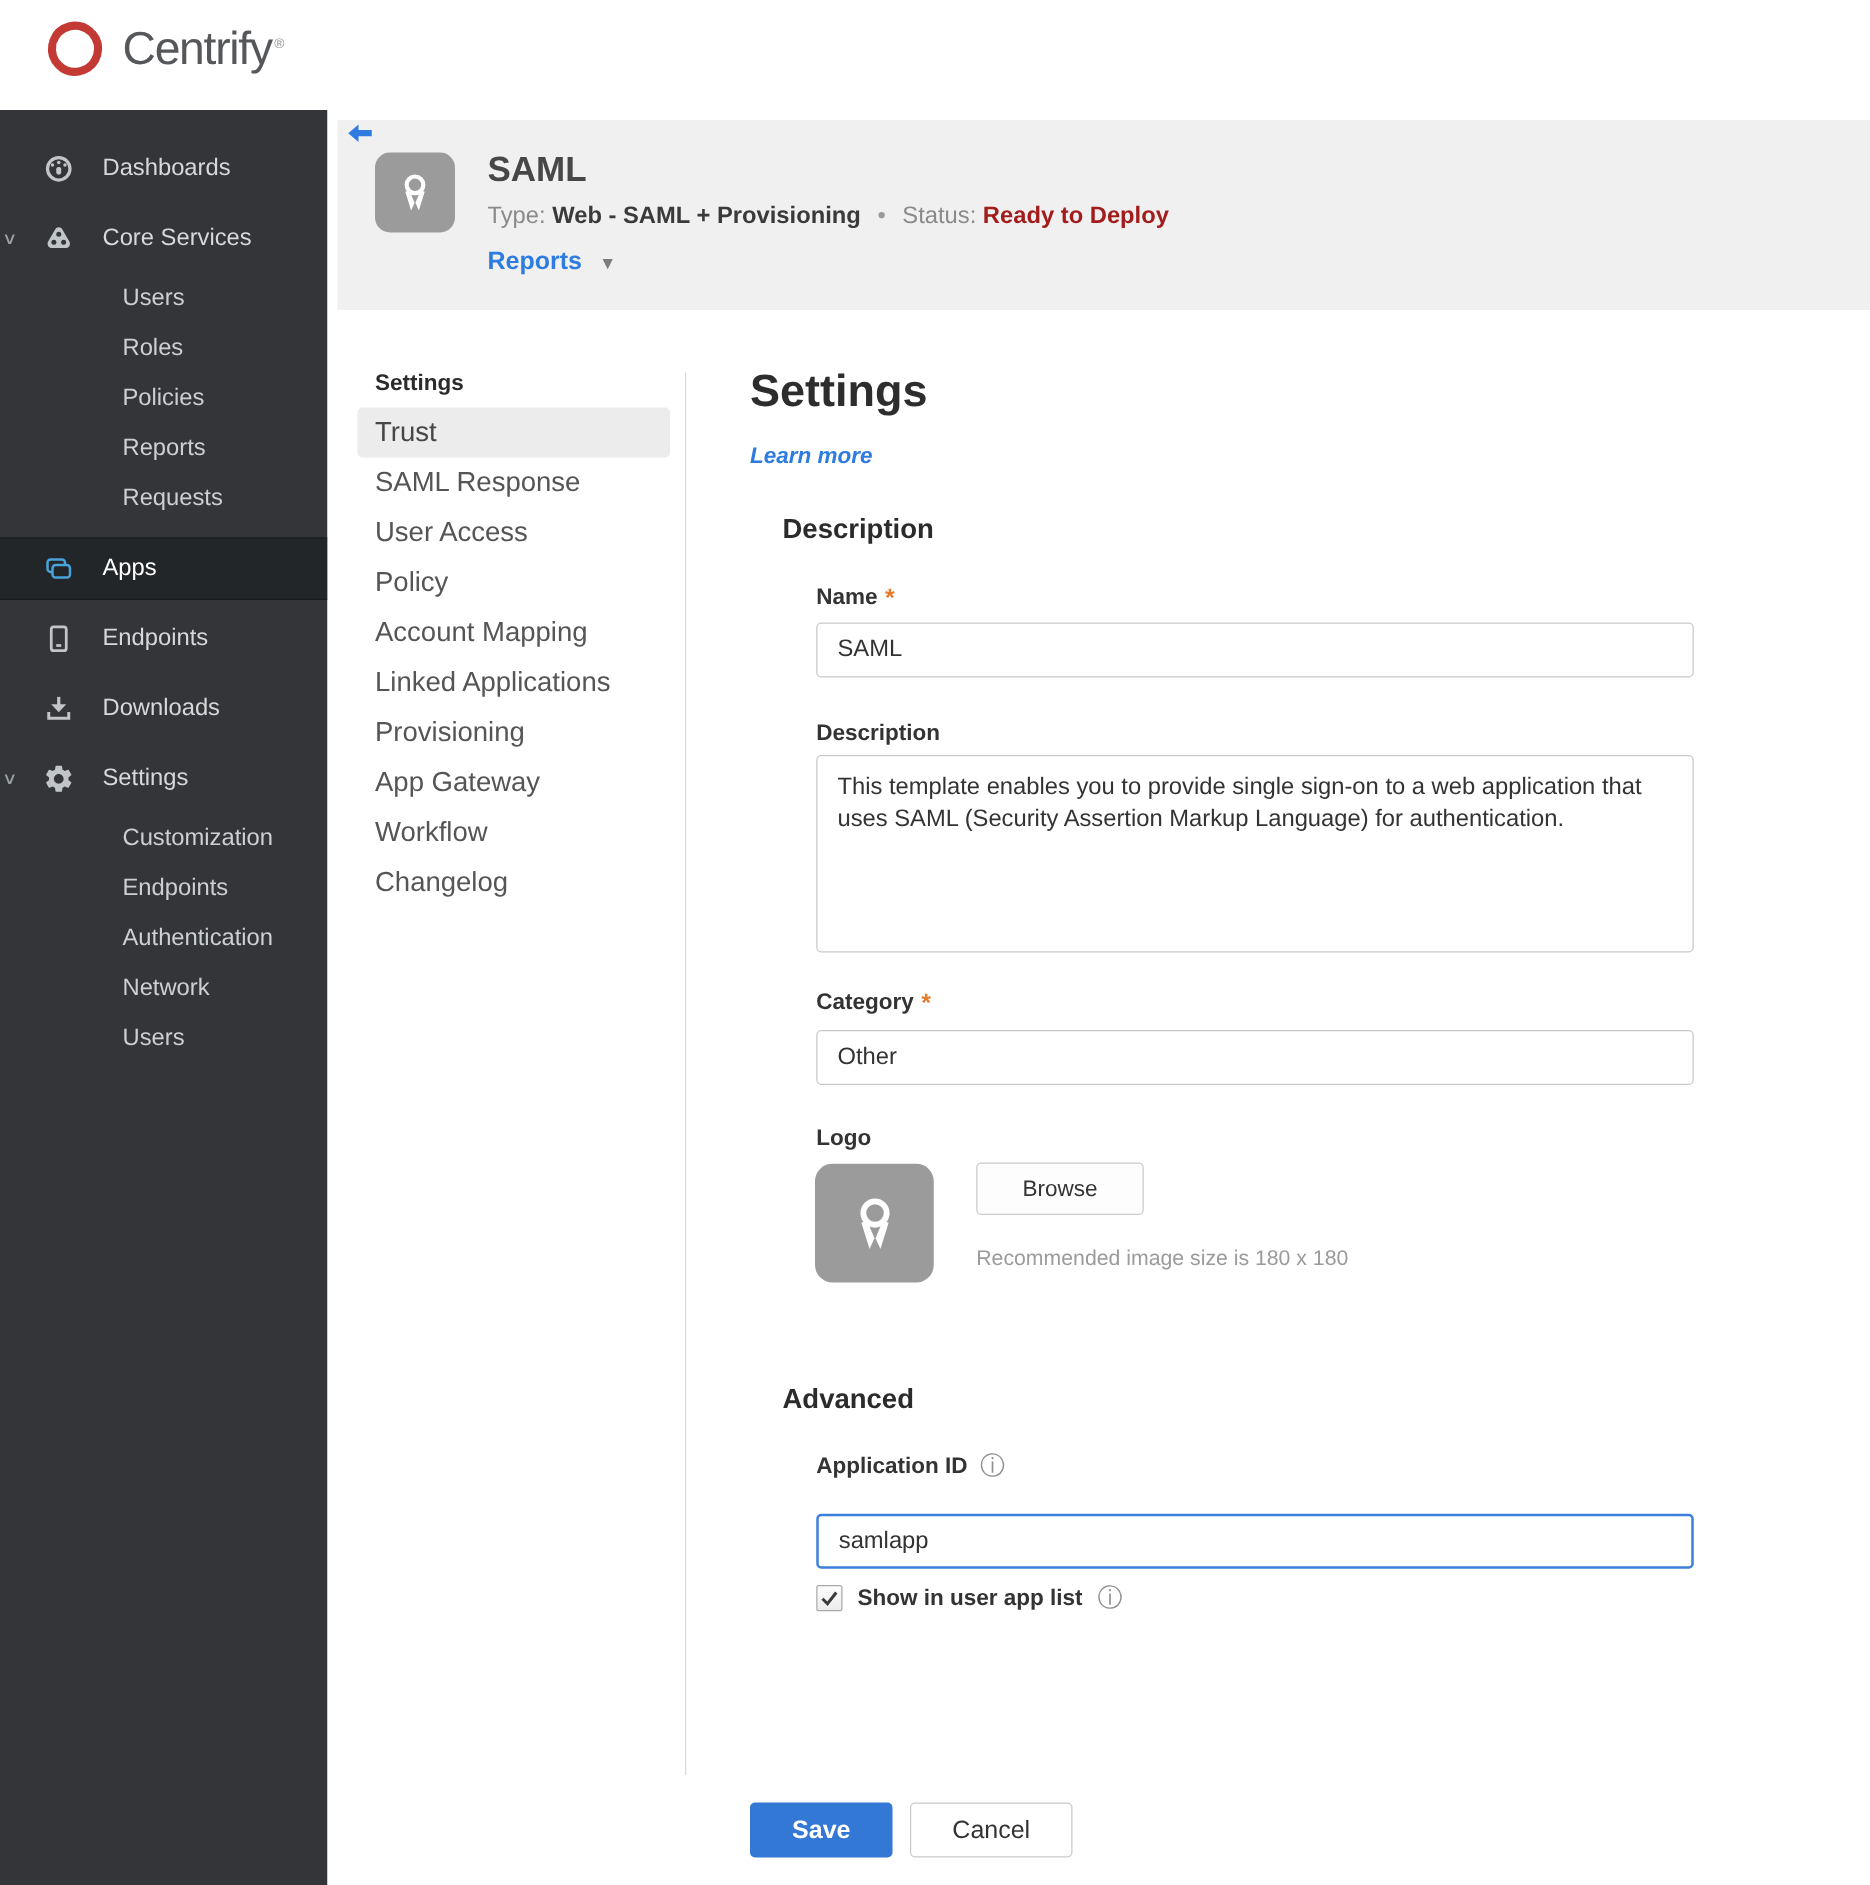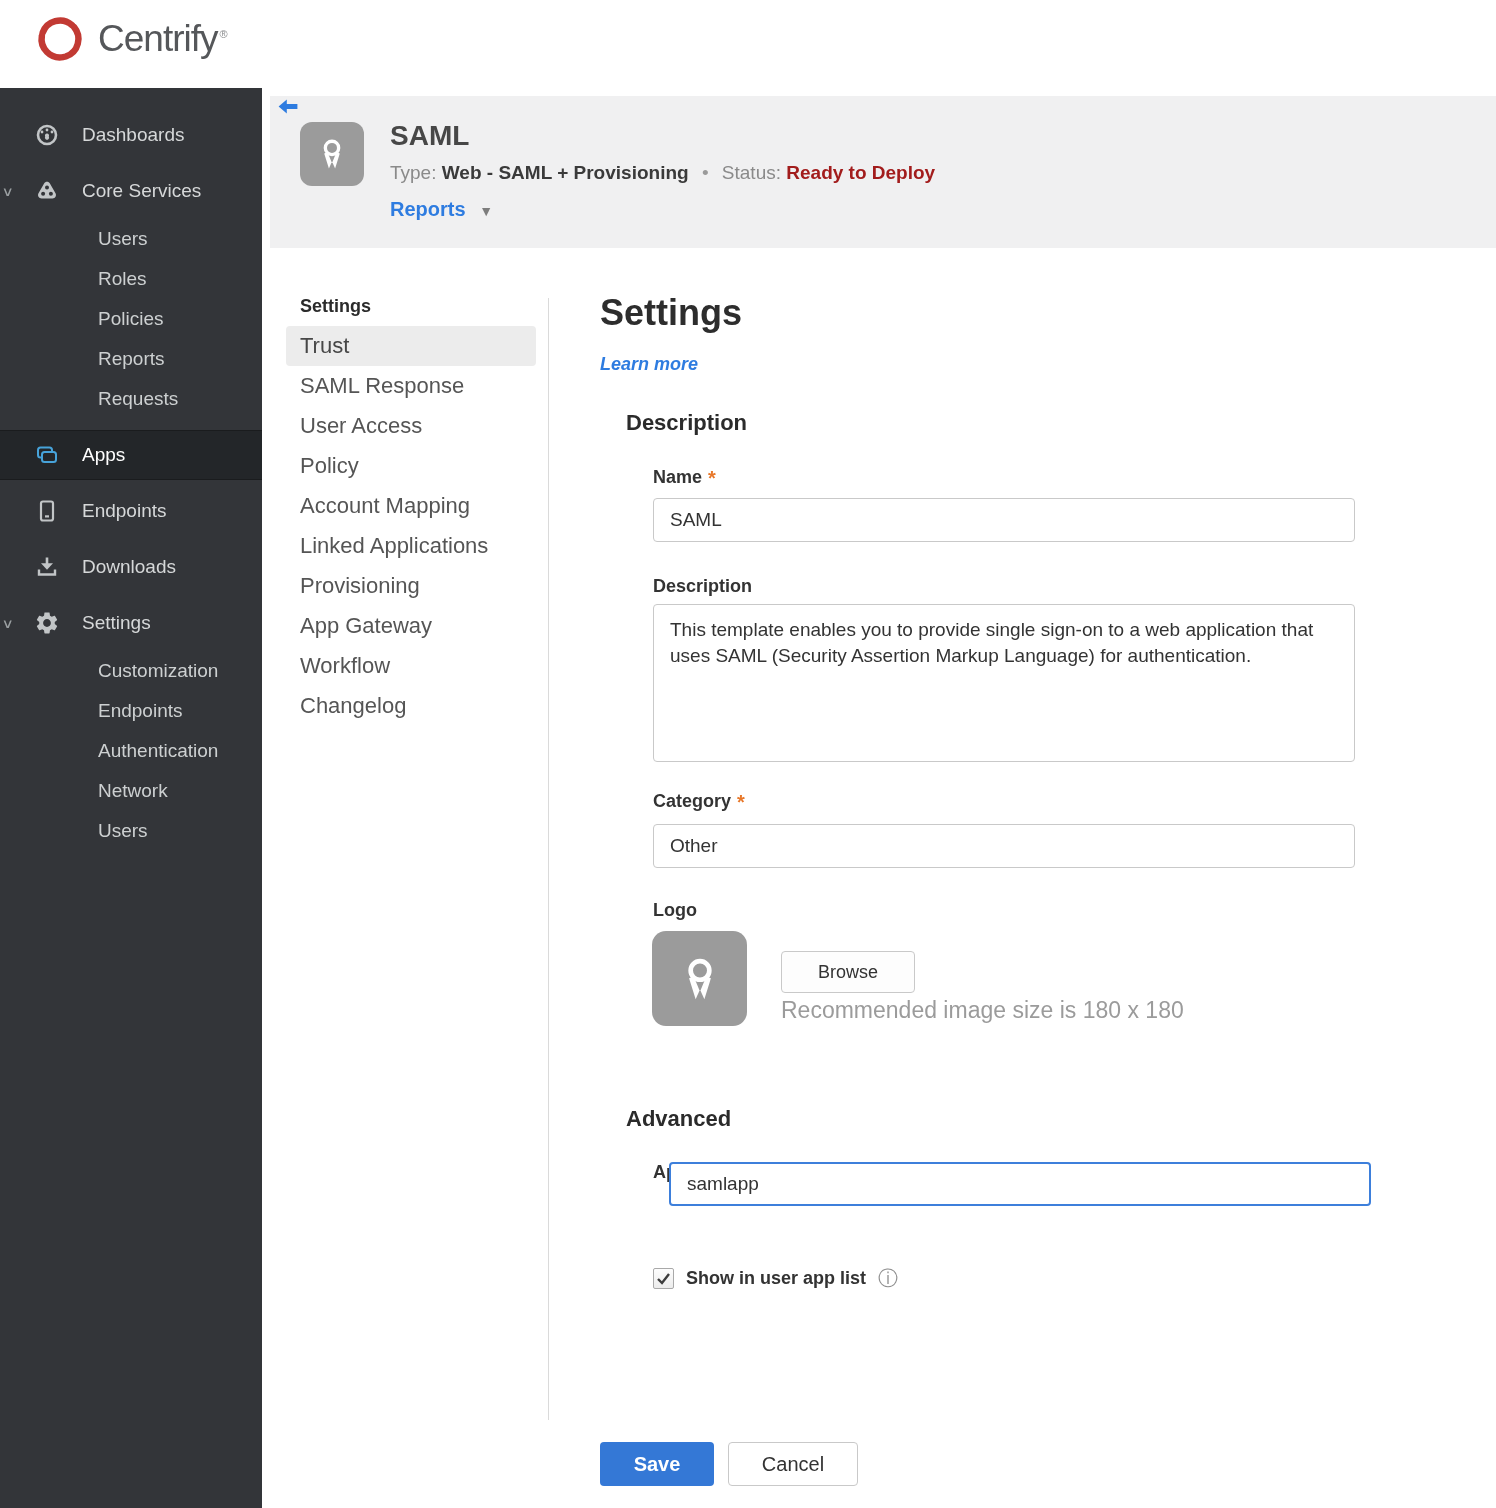--- a/index.html
+++ b/index.html
@@ -52,25 +52,25 @@
   .desc-h { top:124px; } .adv-h { top:820px; }
   .field-label { left:53px; font-size:18px; font-weight:bold; color:#333; }
   .req { color:#e8782a; font-size:20px; margin-left:6px; vertical-align:-2px; }
   .txt-input { left:53px; width:702px; height:44px; border:1px solid #c9c9c9; border-radius:4px; padding:0 16px; font-size:19px; color:#333; font-family:"Liberation Sans",sans-serif; background:#fff; outline:none; }
   .lbl-name { top:181px; } .in-name { top:212px; }
   .lbl-desc { top:290px; }
   .ta-desc { left:53px; top:318px; width:702px; height:158px; border:1px solid #c9c9c9; border-radius:4px; padding:12px 16px; font-size:19px; line-height:26px; color:#333; font-family:"Liberation Sans",sans-serif; resize:none; outline:none; }
   .lbl-cat { top:505px; } .in-cat { top:538px; }
   .lbl-logo { top:614px; }
   .logo-box { left:52px; top:645px; width:95px; height:95px; background:#9b9b9b; border-radius:14px; display:flex; align-items:center; justify-content:center; }
-  .browse-btn { left:181px; top:665px; width:134px; height:42px; background:#fdfdfd; border:1px solid #c9c9c9; border-radius:4px; font-size:18px; color:#333; font-family:"Liberation Sans",sans-serif; cursor:pointer; }
-  .logo-hint { left:181px; top:711px; font-size:23px; color:#9b9b9b; }
+  .browse-btn { left:181px; top:644px; width:134px; height:42px; background:#fdfdfd; border:1px solid #c9c9c9; border-radius:4px; font-size:18px; color:#333; font-family:"Liberation Sans",sans-serif; cursor:pointer; }
+  .logo-hint { left:181px; top:711px; font-size:17px; color:#9b9b9b; }
   .lbl-appid { top:873px; display:flex; align-items:center; gap:10px; }
   .info-i { font-size:20px; color:#8f8f8f; font-weight:normal; cursor:pointer; }
-  .in-appid { top:876px; border:2px solid #3d7fdb;margin-left:16px; }
+  .in-appid { top:925px; border:2px solid #3d7fdb; }
   .check-row { left:53px; top:979px; display:flex; align-items:center; gap:12px; }
   .checkbox { width:21px; height:21px; border:1px solid #a9a9a9; border-radius:2px; background:linear-gradient(#fdfdfd,#ececec); display:flex; align-items:center; justify-content:center; cursor:pointer; }
   .check-label { font-size:18px; font-weight:bold; color:#333; }
   .btn-row { left:0; top:1156px; display:flex; gap:14px; }
   .save-btn { width:114px; height:44px; background:#3478d6; border:none; border-radius:4px; color:#fff; font-size:20px; font-weight:bold; font-family:"Liberation Sans",sans-serif; cursor:pointer; }
   .cancel-btn { width:130px; height:44px; background:#fff; border:1px solid #c9c9c9; border-radius:4px; color:#333; font-size:20px; font-family:"Liberation Sans",sans-serif; cursor:pointer; }
 </style>
 </head>
 <body>
 

